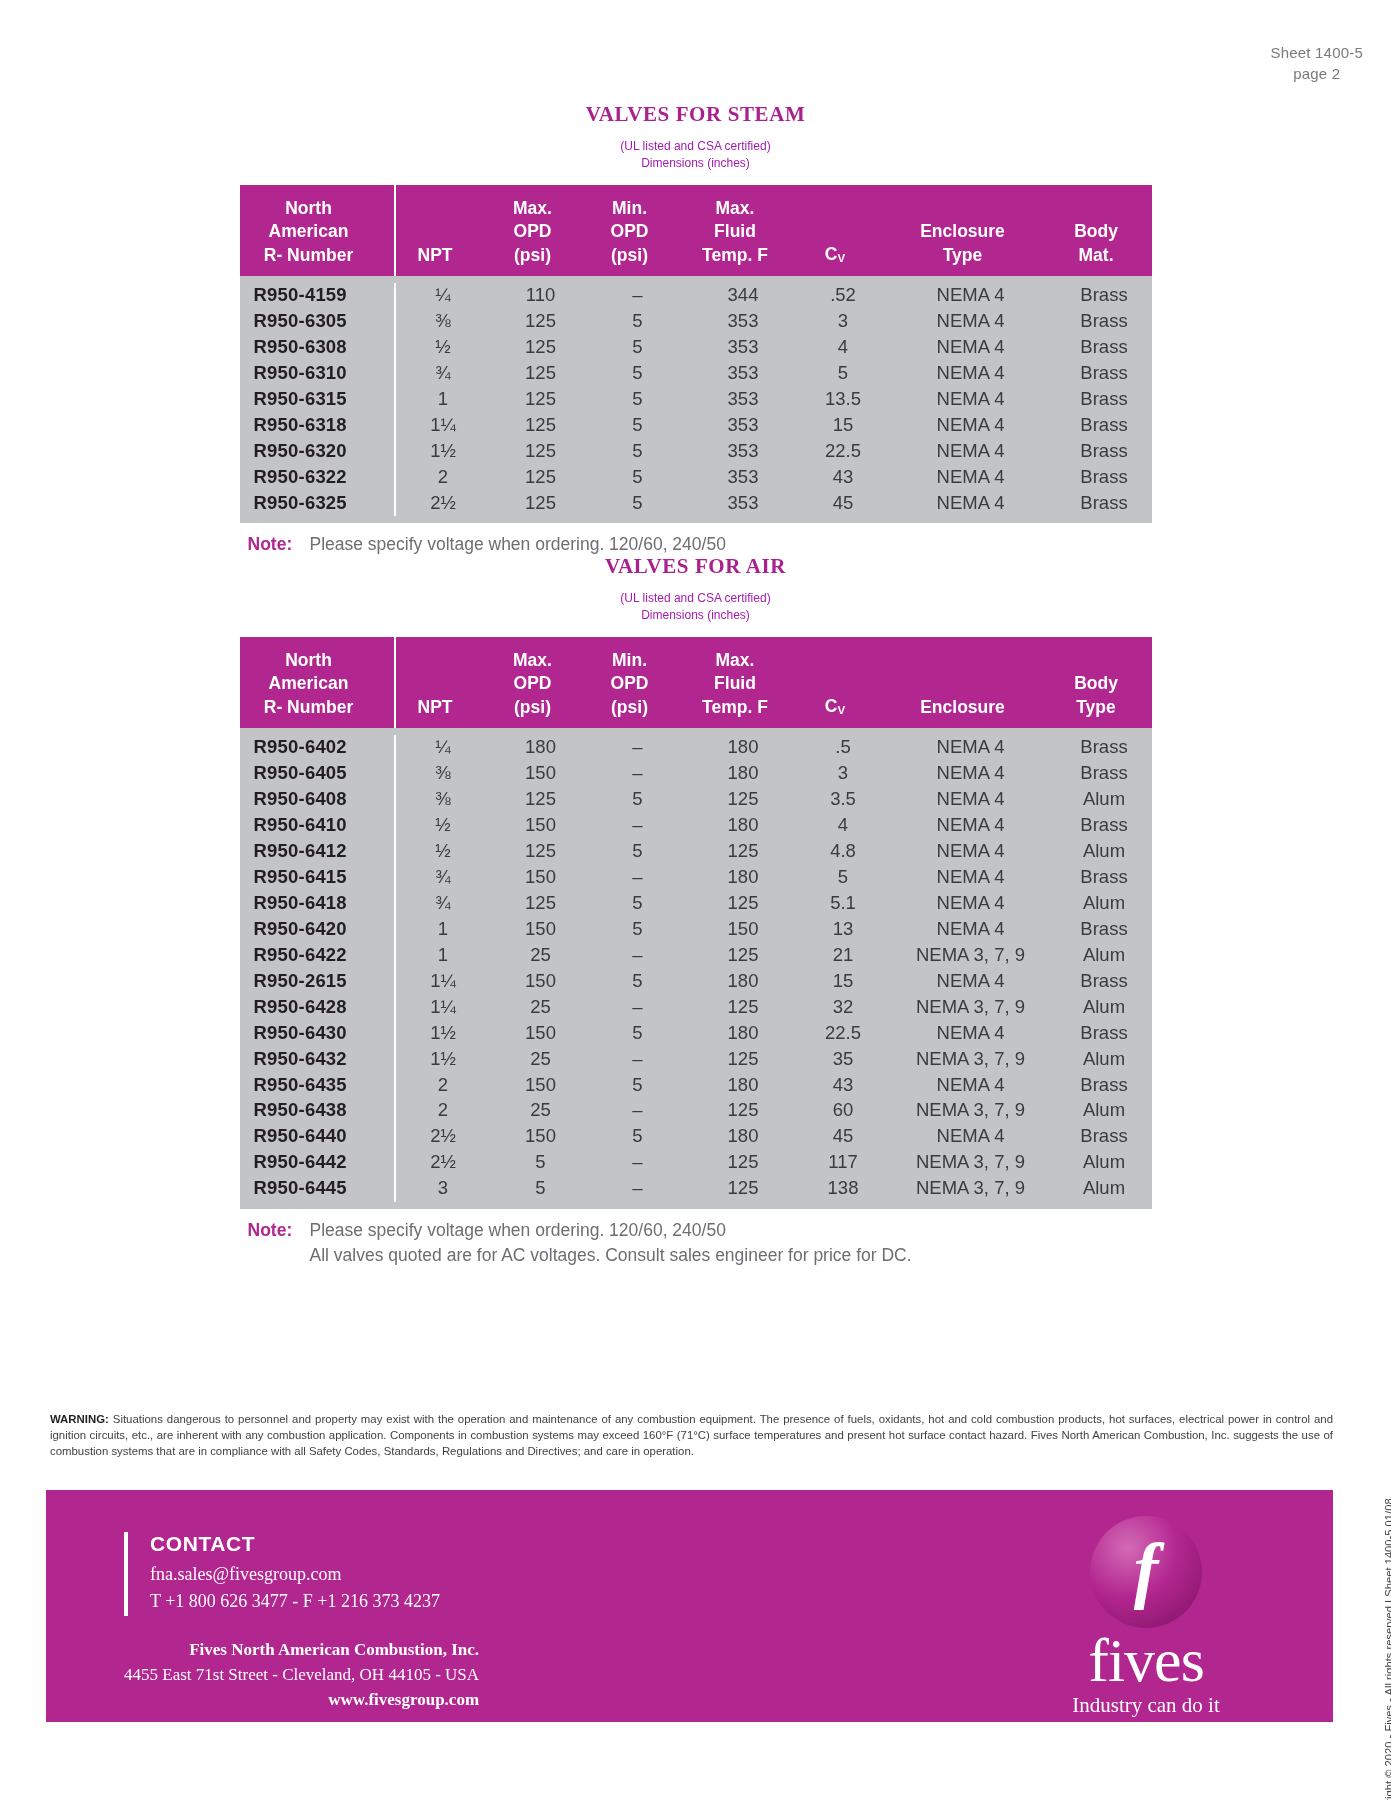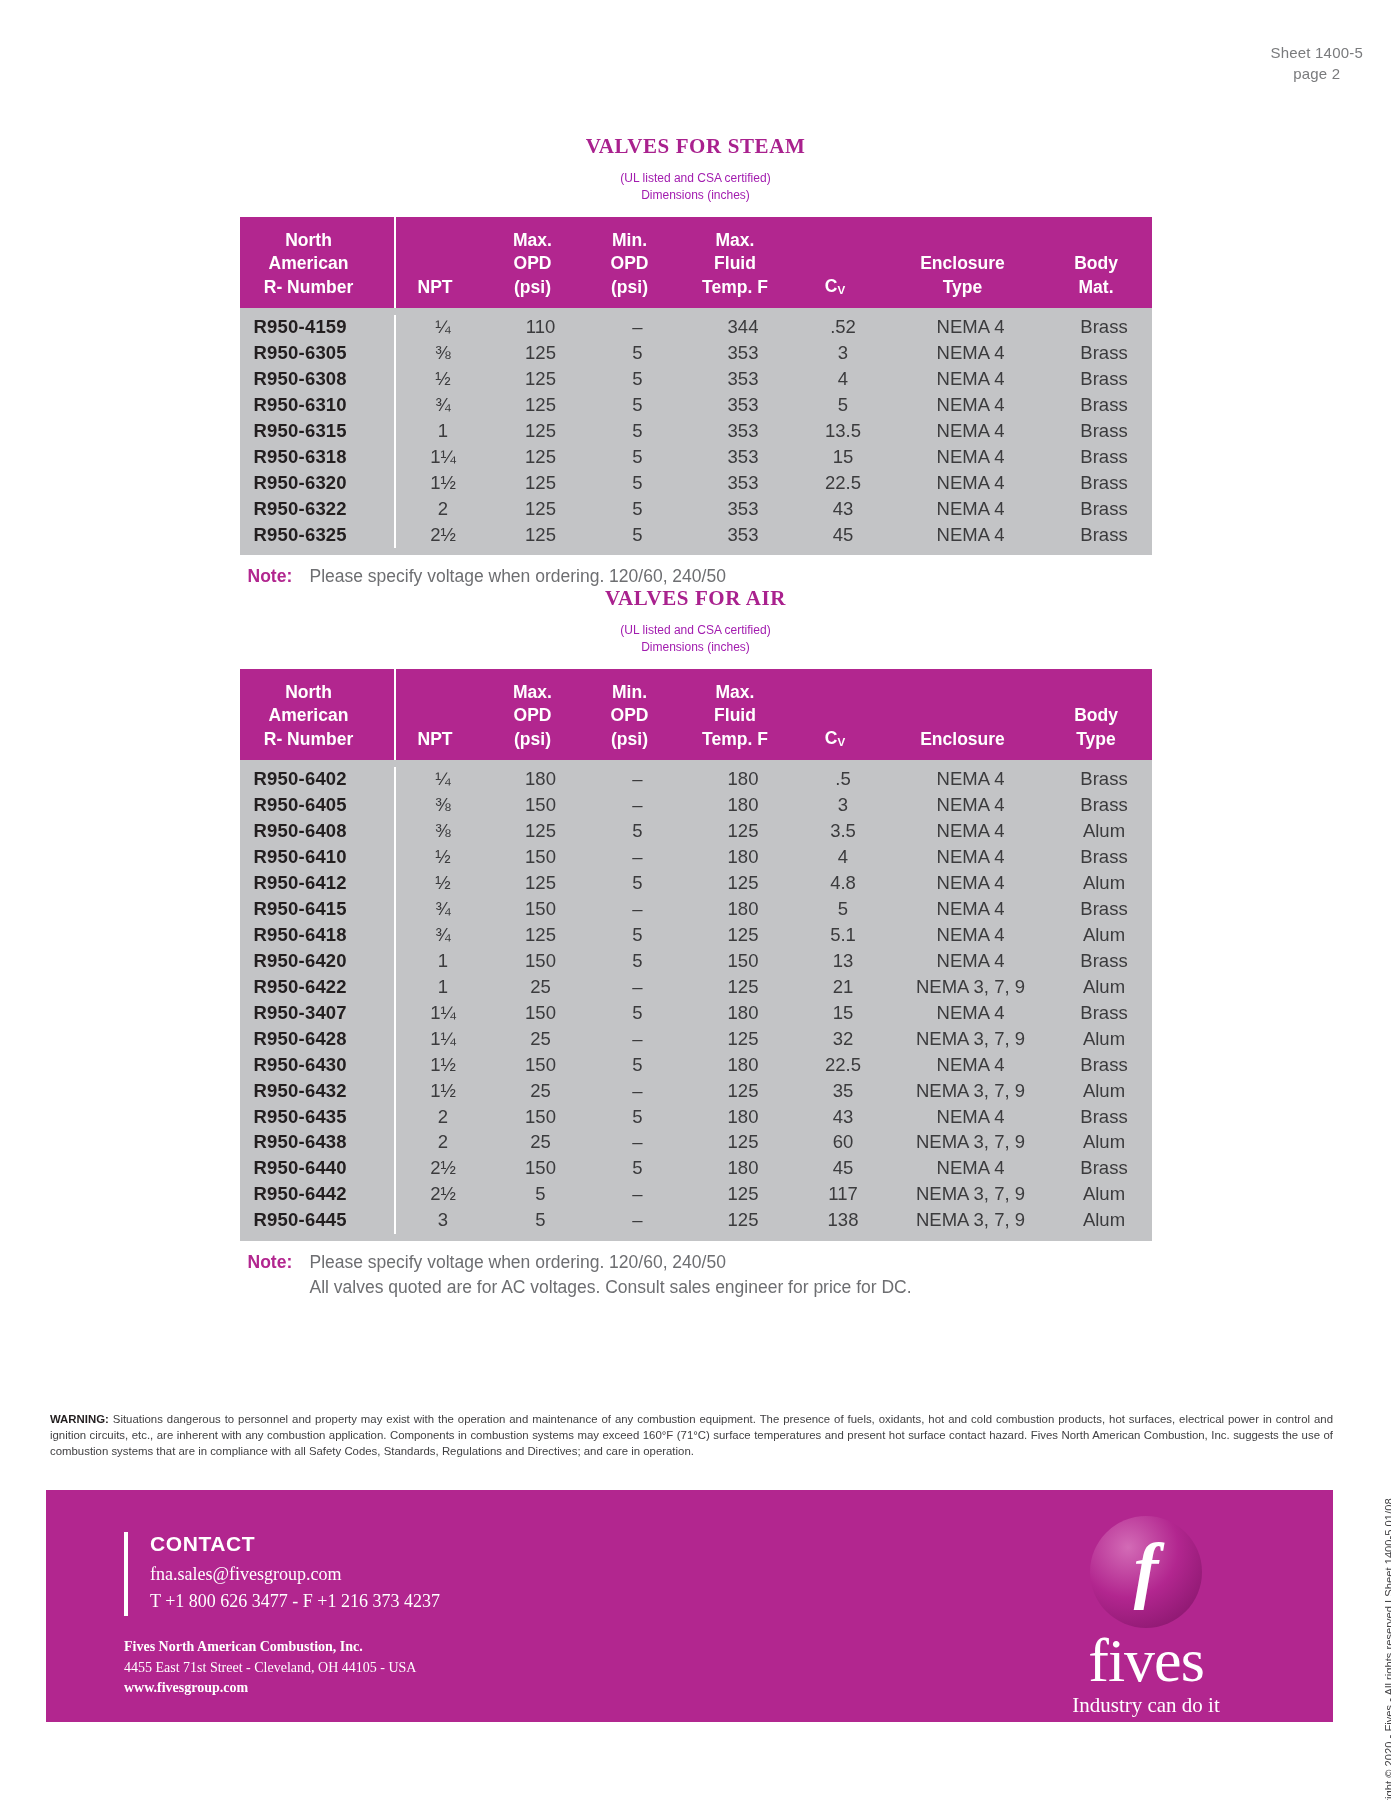--- a/index.html
+++ b/index.html
@@ -27,21 +27,20 @@
   }
 
   
   .section-title {
     text-align: center;
     font-family: "Liberation Serif", serif;
     font-weight: bold;
     font-size: 21px;
     letter-spacing: .6px;
     color: #a9218e;
-    margin-top: 32px;
   }
   .section-sub {
     text-align: center;
     font-size: 12px;
     color: #a21caf;
     line-height: 1.42;
   }
 
   
   .tbl-wrap { width: 912px; margin: 0 auto; }
@@ -155,22 +154,23 @@
   .contact-line {
     font-family: "Liberation Serif", serif;
     font-size: 18px;
     line-height: 1.52;
   }
   .addr {
     position: absolute;
     left: 78px;
     top: 147px;
     font-family: "Liberation Serif", serif;
-    font-size: 14px;
+    font-size: 17px;
     line-height: 1.48;
+    text-align: right;
   }
   .addr .bold { font-weight: bold; }
 
   
   .logo {
     position: absolute;
     right: 62px;
     top: 26px;
     width: 250px;
     text-align: center;
@@ -536,21 +536,21 @@
             <td class="rnum">R950-6422</td>
             <td>1</td>
             <td>25</td>
             <td>–</td>
             <td>125</td>
             <td>21</td>
             <td>NEMA 3, 7, 9</td>
             <td>Alum</td>
           </tr>
           <tr>
-            <td class="rnum">R950-3407</td>
+            <td class="rnum">R950-2615</td>
             <td>1¼</td>
             <td>150</td>
             <td>5</td>
             <td>180</td>
             <td>15</td>
             <td>NEMA 4</td>
             <td>Brass</td>
           </tr>
           <tr>
             <td class="rnum">R950-6428</td>

